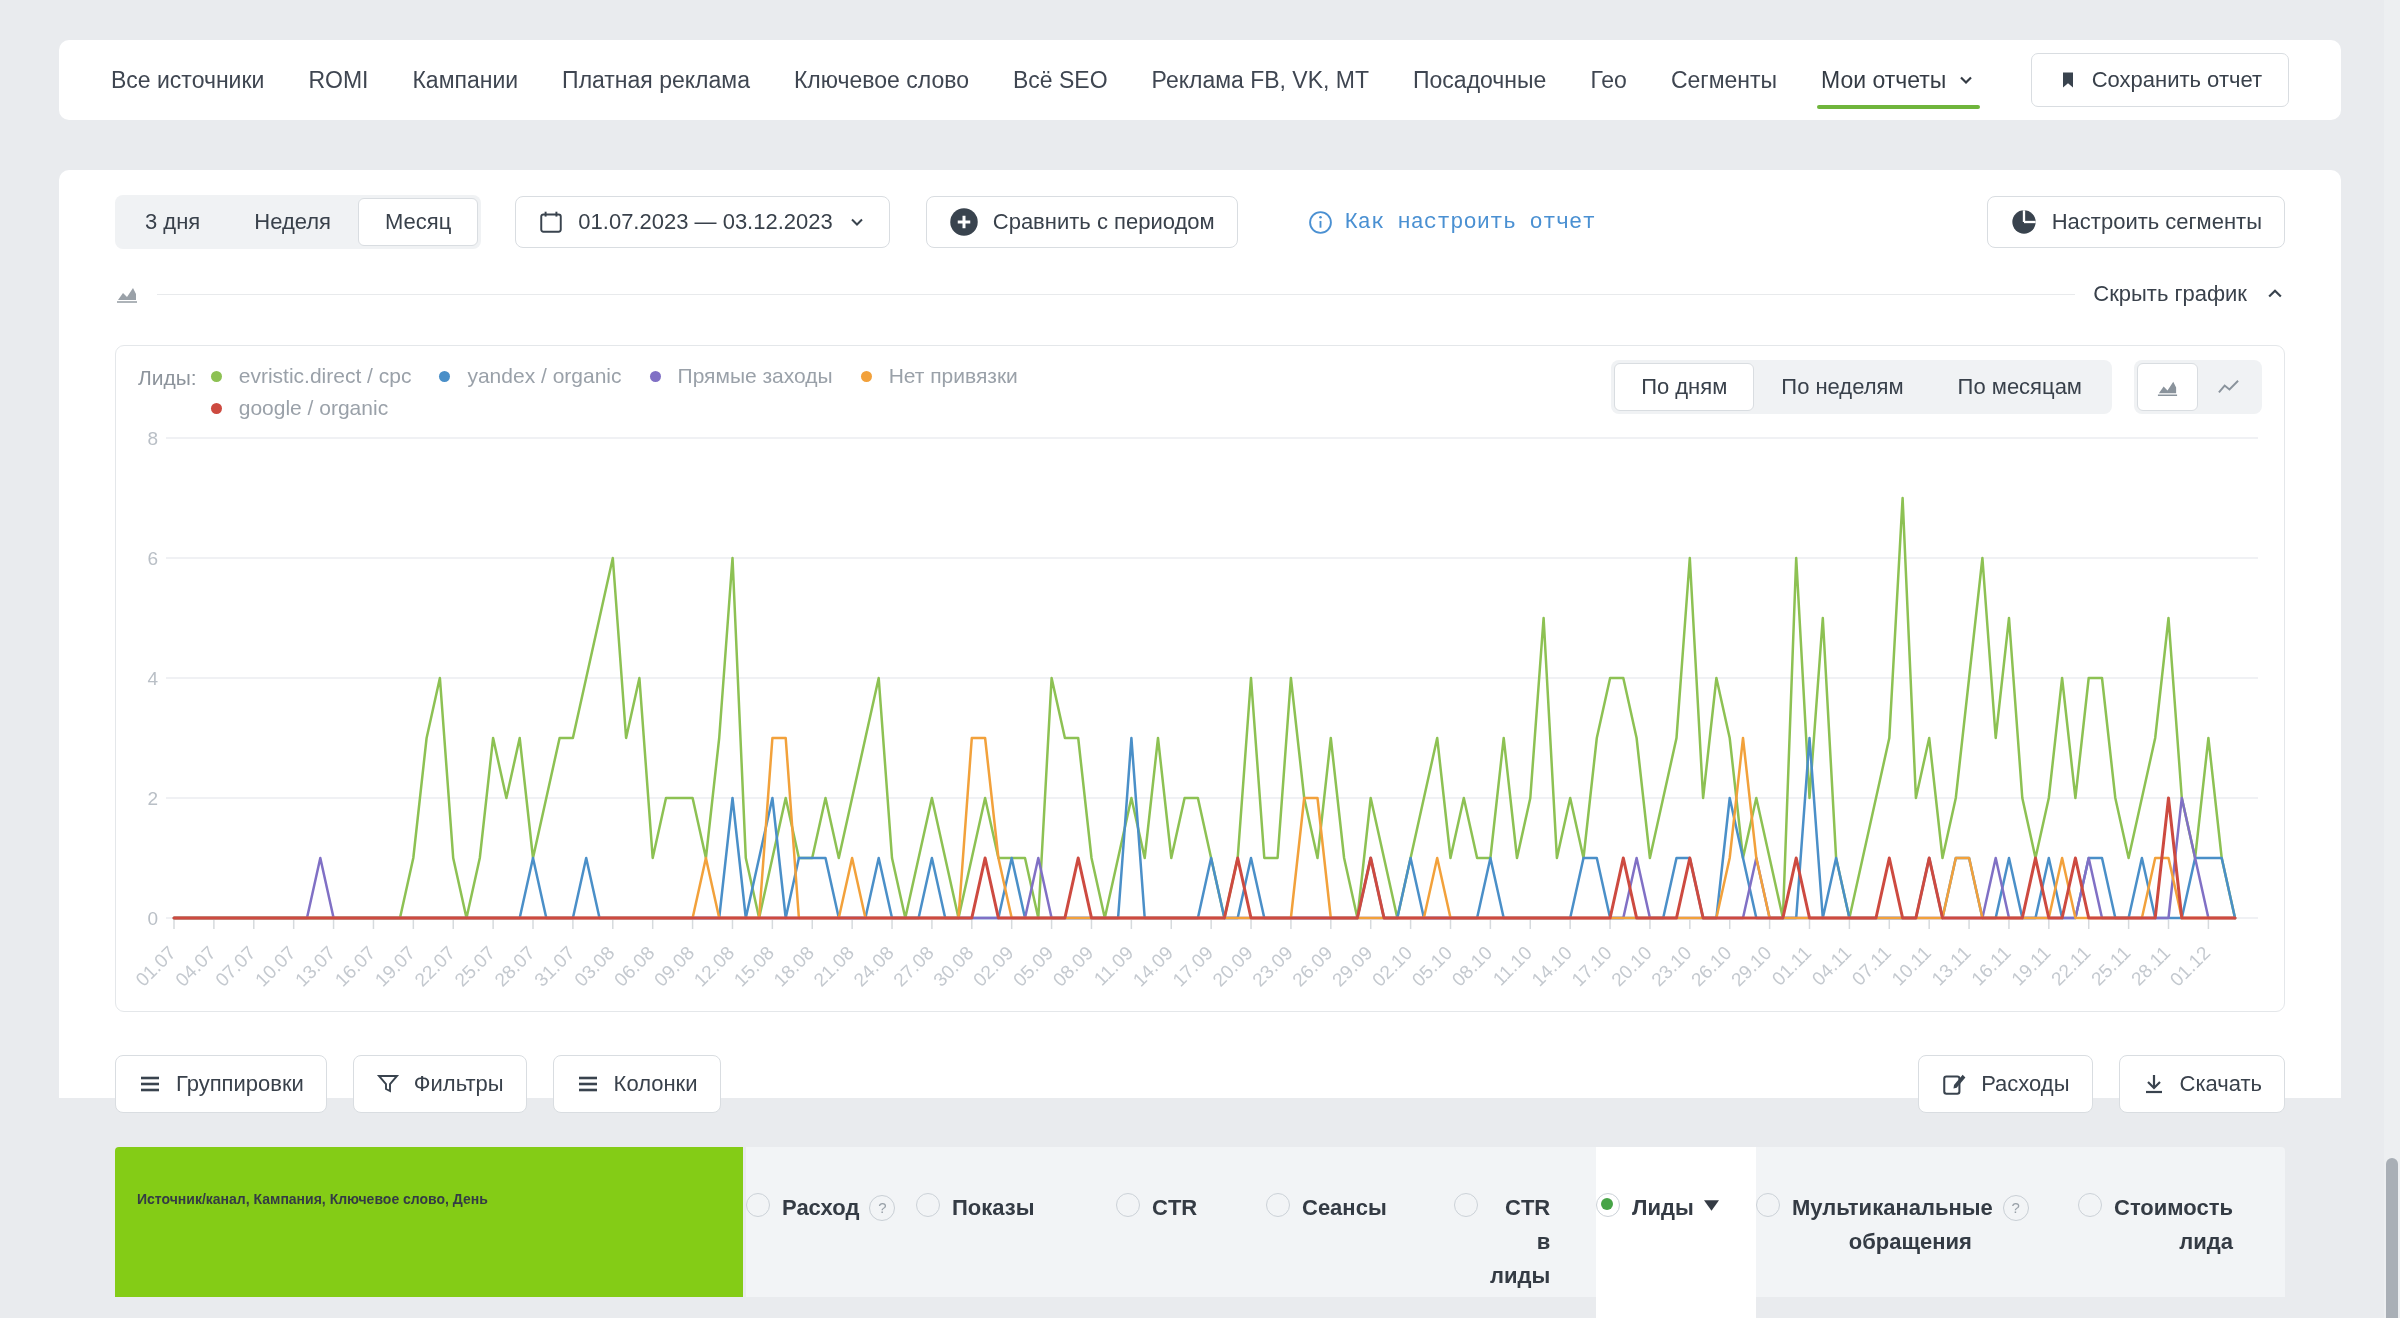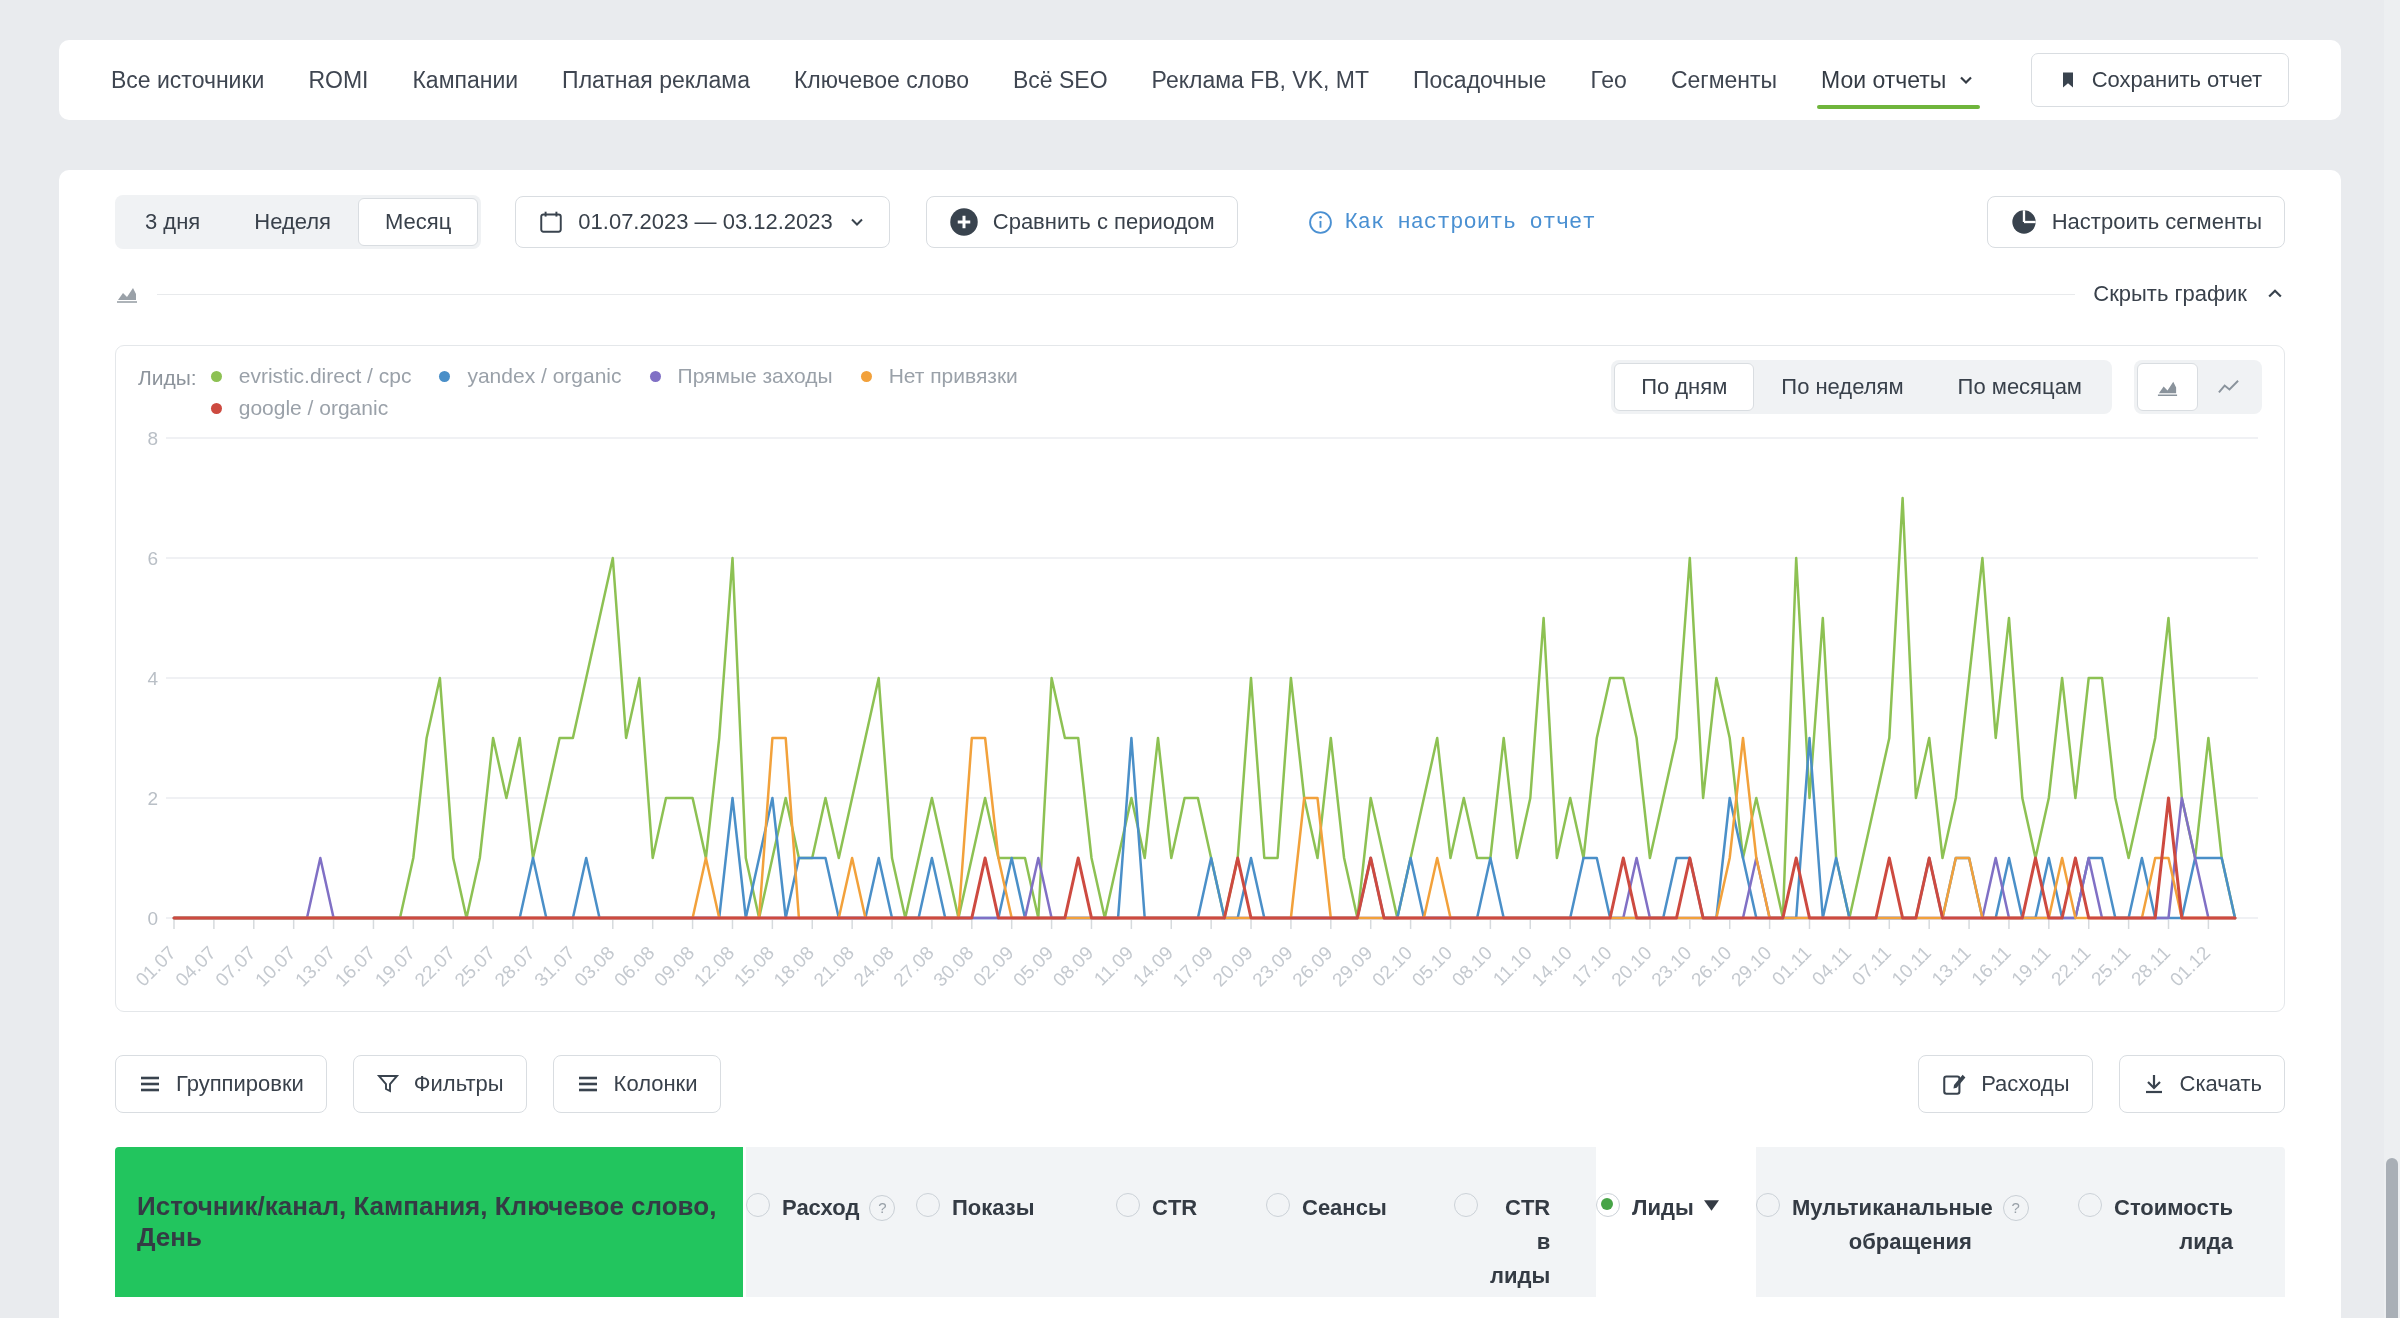--- a/index.html
+++ b/index.html
@@ -8,21 +8,21 @@
   
   #navbar{left:59px;top:40px;width:2282px;height:80px;display:flex;align-items:stretch;padding:11px 52px;box-sizing:border-box;}
   #nav-tabs{display:flex;gap:44px;align-items:stretch;}
   .tab{display:flex;align-items:center;gap:10px;font-size:23px;color:#3f4651;cursor:pointer;white-space:nowrap;position:relative;}
   .tab.active{color:#343b44;}
   .tab.active::after{content:'';position:absolute;left:-4px;right:-4px;bottom:0;height:4px;background:#6fb53c;border-radius:2px;}
   .chev{width:20px;height:20px;}
   #save-btn{margin-left:auto;align-self:center;display:flex;align-items:center;gap:14px;height:54px;padding:0 26px;
     border:1px solid #d9dde1;border-radius:7px;font-size:22px;color:#39414b;background:#fff;cursor:pointer;}
   
-  #main{left:59px;top:170px;width:2282px;height:1148px;border-radius:10px 10px 0 0;}
+  #main{left:59px;top:170px;width:2282px;height:928px;border-radius:10px 10px 0 0;}
   #controls{position:absolute;top:25px;left:56px;right:56px;height:54px;display:flex;align-items:center;}
   .seg{display:flex;background:#f0f2f4;border-radius:8px;padding:3px;height:48px;box-sizing:content-box;}
   .seg .opt{display:flex;align-items:center;padding:0 26px;font-size:22px;color:#39414b;border-radius:6px;border:1px solid transparent;cursor:pointer;white-space:nowrap;}
   .seg .opt.active{background:#fff;border-color:#d9dde1;}
   .btn{display:flex;align-items:center;gap:14px;height:52px;padding:0 22px;border:1px solid #d9dde1;border-radius:8px;
     background:#fff;font-size:22px;color:#39414b;cursor:pointer;white-space:nowrap;box-sizing:border-box;}
   #date-btn{margin-left:34px;}
   #compare-btn{margin-left:36px;}
   #help-link{margin-left:70px;display:flex;align-items:center;gap:12px;color:#4a90d2;font-size:22px;cursor:pointer;font-family:Liberation Mono, monospace;}
   #segments-btn{margin-left:auto;}
@@ -40,22 +40,22 @@
   #gran{position:absolute;right:172px;top:14px;z-index:2;}
   #viewtoggle{position:absolute;right:22px;top:14px;z-index:2;}
   #viewtoggle .opt{padding:0 18px;}
   #chart-svg{position:absolute;left:0;top:0;}
   
   #toolbar{position:absolute;top:884px;left:56px;right:56px;height:60px;display:flex;align-items:center;gap:26px;}
   #toolbar .btn{height:58px;}
   #expenses-btn{margin-left:auto;justify-content:space-between;}
   
   #thead{position:absolute;top:977px;left:56px;right:56px;height:150px;display:flex;}
-  #col1{width:628px;background:#22c55e;border-radius:4px 0 0 0;padding:44px 0 0 22px;box-sizing:border-box;
-    font-size:26px;font-weight:700;color:#343b44;}
+  #col1{width:628px;background:#84cc16;border-radius:4px 0 0 0;padding:44px 0 0 22px;box-sizing:border-box;
+    font-size:14px;font-weight:700;color:#343b44;}
   #metrics{flex:1;margin-left:3px;background:#f2f4f6;border-radius:0 4px 0 0;display:flex;}
   .mcol{display:flex;align-items:flex-start;justify-content:flex-start;padding:44px 26px 0 0;box-sizing:border-box;height:150px;cursor:pointer;}
   .mcol:nth-child(1){width:170px;}
   .mcol:nth-child(2){width:200px;}
   .mcol:nth-child(3){width:150px;}
   .mcol:nth-child(4){width:188px;}
   .mcol:nth-child(5){width:142px;}
   .mcol:nth-child(6){width:160px;background:#fff;height:171px;}
   .mcol:nth-child(7){width:322px;}
   .mcol:nth-child(8){flex:1;}

